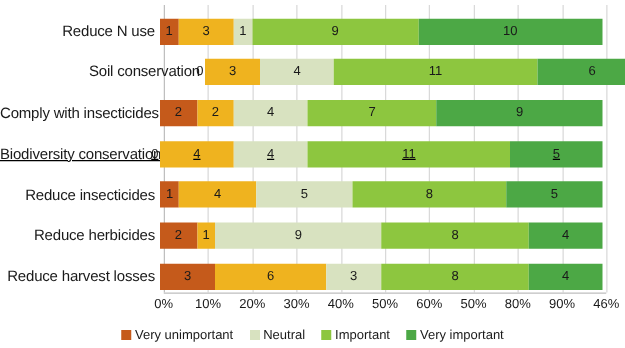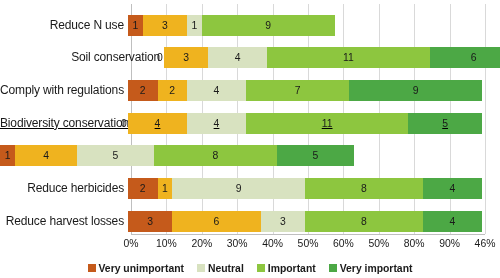--- a/index.html
+++ b/index.html
@@ -141,21 +141,20 @@
     position: absolute;
     left: 0px;
     top: 258px;
     width: 500px;
     height: 20px;
     display: flex;
     flex-direction: row;
     align-items: center;
     justify-content: center;
     gap: 13px;
-    font-weight: bold;
   }
   .legend-item {
     display: flex;
     flex-direction: row;
     align-items: center;
     gap: 3px;
     font-size: 10.4px;
     color: #1a1a1a;
     white-space: nowrap;
   }
@@ -194,20 +193,23 @@
           </div>
           <div class="seg" style="background: rgb(239, 179, 31); width: 44.25px;">
             <span class="seg-val">3</span>
           </div>
           <div class="seg" style="background: rgb(216, 226, 192); width: 14.75px;">
             <span class="seg-val">1</span>
           </div>
           <div class="seg" style="background: rgb(141, 198, 63); width: 132.75px;">
             <span class="seg-val">9</span>
           </div>
+          <div class="seg" style="background: rgb(76, 168, 69); width: 147.5px;">
+            <span class="seg-val">10</span>
+          </div>
         </div>
       </div>
       <div class="bar-row" style="top: 40.7px; padding-left: 36px;">
         <div class="cat-label">Soil conservation</div>
         <div class="bar-track">
           <div class="seg zero" style="background: rgb(197, 90, 27); width: 0px;">
             <span class="seg-val">0</span>
           </div>
           <div class="seg" style="background: rgb(239, 179, 31); width: 44.25px;">
             <span class="seg-val">3</span>
@@ -217,21 +219,21 @@
           </div>
           <div class="seg" style="background: rgb(141, 198, 63); width: 162.25px;">
             <span class="seg-val">11</span>
           </div>
           <div class="seg" style="background: rgb(76, 168, 69); width: 88.5px;">
             <span class="seg-val">6</span>
           </div>
         </div>
       </div>
       <div class="bar-row" style="top: 73.4px;">
-        <div class="cat-label">Comply with regulations</div>
+        <div class="cat-label">Comply with insecticides</div>
         <div class="bar-track">
           <div class="seg" style="background: rgb(197, 90, 27); width: 29.5px;">
             <span class="seg-val">2</span>
           </div>
           <div class="seg" style="background: rgb(239, 179, 31); width: 29.5px;">
             <span class="seg-val">2</span>
           </div>
           <div class="seg" style="background: rgb(216, 226, 192); width: 59px;">
             <span class="seg-val">4</span>
           </div>
@@ -257,20 +259,21 @@
           </div>
           <div class="seg" style="background: rgb(141, 198, 63); width: 162.25px;">
             <span class="seg-val">11</span>
           </div>
           <div class="seg" style="background: rgb(76, 168, 69); width: 73.75px;">
             <span class="seg-val">5</span>
           </div>
         </div>
       </div>
       <div class="bar-row" style="top: 138.8px;">
+        <div class="cat-label">Reduce insecticides</div>
         <div class="bar-track">
           <div class="seg" style="background: rgb(197, 90, 27); width: 15.3913px;">
             <span class="seg-val">1</span>
           </div>
           <div class="seg" style="background: rgb(239, 179, 31); width: 61.5652px;">
             <span class="seg-val">4</span>
           </div>
           <div class="seg" style="background: rgb(216, 226, 192); width: 76.9565px;">
             <span class="seg-val">5</span>
           </div>

